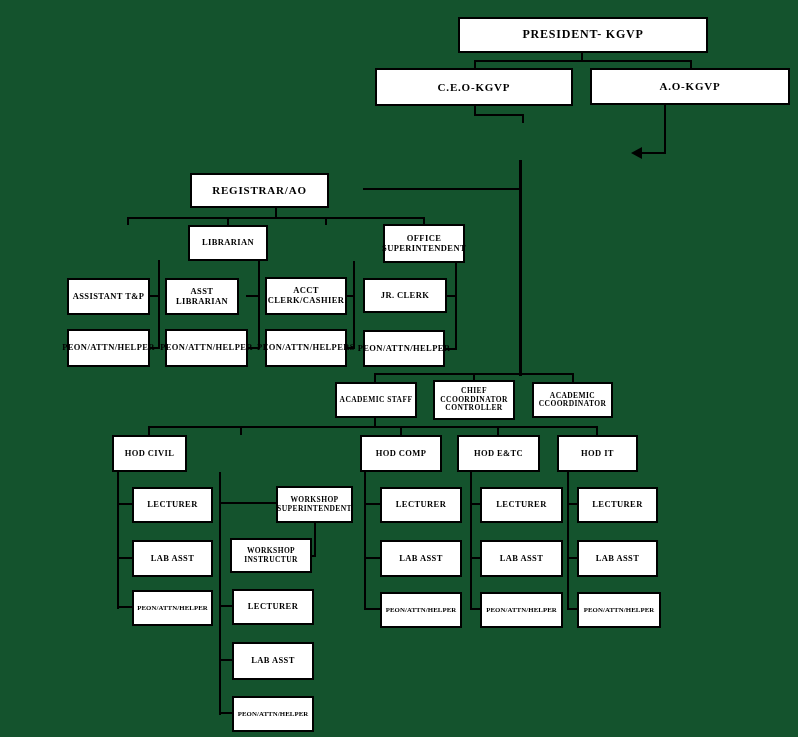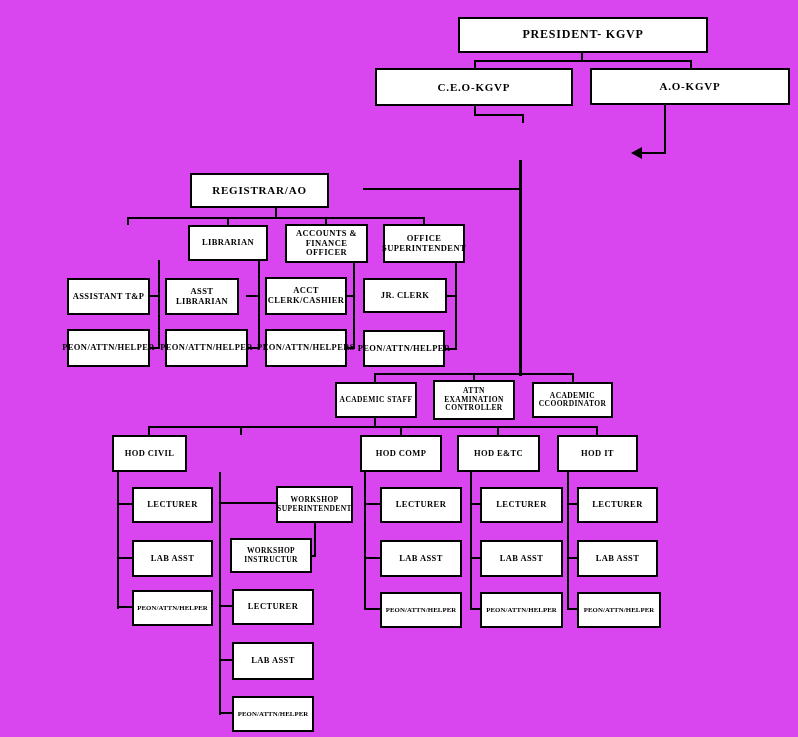--- a/index.html
+++ b/index.html
@@ -1,16 +1,16 @@
 <!DOCTYPE html>
 <html><head>
 <meta charset="utf-8">
 <style>
   html,body{margin:0;padding:0;background:#ffffff;}
-  #stage{position:relative;width:798px;height:737px;background:#d946ef;overflow:hidden;
+  #stage{position:relative;width:798px;height:737px;background:#14532d;overflow:hidden;
          font-family:"Liberation Serif","DejaVu Serif",serif;color:#000;}
   .box{position:absolute;border:2px solid #000;background:#fff;box-sizing:border-box;
        display:flex;align-items:center;justify-content:center;text-align:center;
        font-weight:bold;line-height:1.12;letter-spacing:0.4px;padding:0 2px;}
   .fs12{font-size:12px;letter-spacing:0.8px;}
   .fs11{font-size:11px;letter-spacing:0.8px;}
   .fs8{font-size:8.5px;}
   .fs7{font-size:7.5px;}
   .fs6{font-size:6.8px;letter-spacing:0.1px;}
   .hl{position:absolute;height:2px;background:#000;}
@@ -103,35 +103,34 @@
   <div class="hl" style="left:569px;top:503px;width:8px"></div>
   <div class="hl" style="left:569px;top:557px;width:8px"></div>
   <div class="hl" style="left:569px;top:608px;width:8px"></div>
 
   <div class="box fs12" style="left:458px;top:17px;width:250px;height:36px">PRESIDENT- KGVP</div>
   <div class="box fs11" style="left:375px;top:68px;width:198px;height:38px">C.E.O-KGVP</div>
   <div class="box fs11" style="left:590px;top:68px;width:200px;height:37px">A.O-KGVP</div>
   <div class="box fs11" style="left:190px;top:173px;width:139px;height:35px">REGISTRAR/AO</div>
 
   <div class="box fs8" style="left:188px;top:225px;width:80px;height:36px">LIBRARIAN</div>
-  <div class="box fs8" style="left:285px;top:224px;width:83px;height:39px">ACCOUNTS &amp; FINANCE OFFICER</div>
   <div class="box fs8" style="left:383px;top:224px;width:82px;height:39px">OFFICE SUPERINTENDENT</div>
 
   <div class="box fs8" style="left:67px;top:278px;width:83px;height:37px">ASSISTANT T&amp;P</div>
   <div class="box fs8" style="left:165px;top:278px;width:74px;height:37px">ASST LIBRARIAN</div>
   <div class="box fs8" style="left:265px;top:277px;width:82px;height:38px">ACCT CLERK/CASHIER</div>
   <div class="box fs8" style="left:363px;top:278px;width:84px;height:35px">JR. CLERK</div>
 
   <div class="box fs8" style="left:67px;top:329px;width:83px;height:38px">PEON/ATTN/HELPER</div>
   <div class="box fs8" style="left:165px;top:329px;width:83px;height:38px">PEON/ATTN/HELPER</div>
   <div class="box fs8" style="left:265px;top:329px;width:82px;height:38px">PEON/ATTN/HELPERS</div>
   <div class="box fs8" style="left:363px;top:330px;width:82px;height:37px">PEON/ATTN/HELPER</div>
 
   <div class="box fs7" style="left:335px;top:382px;width:82px;height:36px">ACADEMIC STAFF</div>
-  <div class="box fs7" style="left:433px;top:380px;width:82px;height:40px">ATTN EXAMINATION CONTROLLER</div>
+  <div class="box fs7" style="left:433px;top:380px;width:82px;height:40px">CHIEF CCOORDINATOR CONTROLLER</div>
   <div class="box fs7" style="left:532px;top:382px;width:81px;height:36px">ACADEMIC CCOORDINATOR</div>
 
   <div class="box fs8" style="left:112px;top:435px;width:75px;height:37px">HOD CIVIL</div>
   <div class="box fs8" style="left:360px;top:435px;width:82px;height:37px">HOD COMP</div>
   <div class="box fs8" style="left:457px;top:435px;width:83px;height:37px">HOD E&amp;TC</div>
   <div class="box fs8" style="left:557px;top:435px;width:81px;height:37px">HOD IT</div>
 
   <div class="box fs8" style="left:132px;top:487px;width:81px;height:36px">LECTURER</div>
   <div class="box fs8" style="left:132px;top:540px;width:81px;height:37px">LAB ASST</div>
   <div class="box fs6" style="left:132px;top:590px;width:81px;height:36px">PEON/ATTN/HELPER</div>

